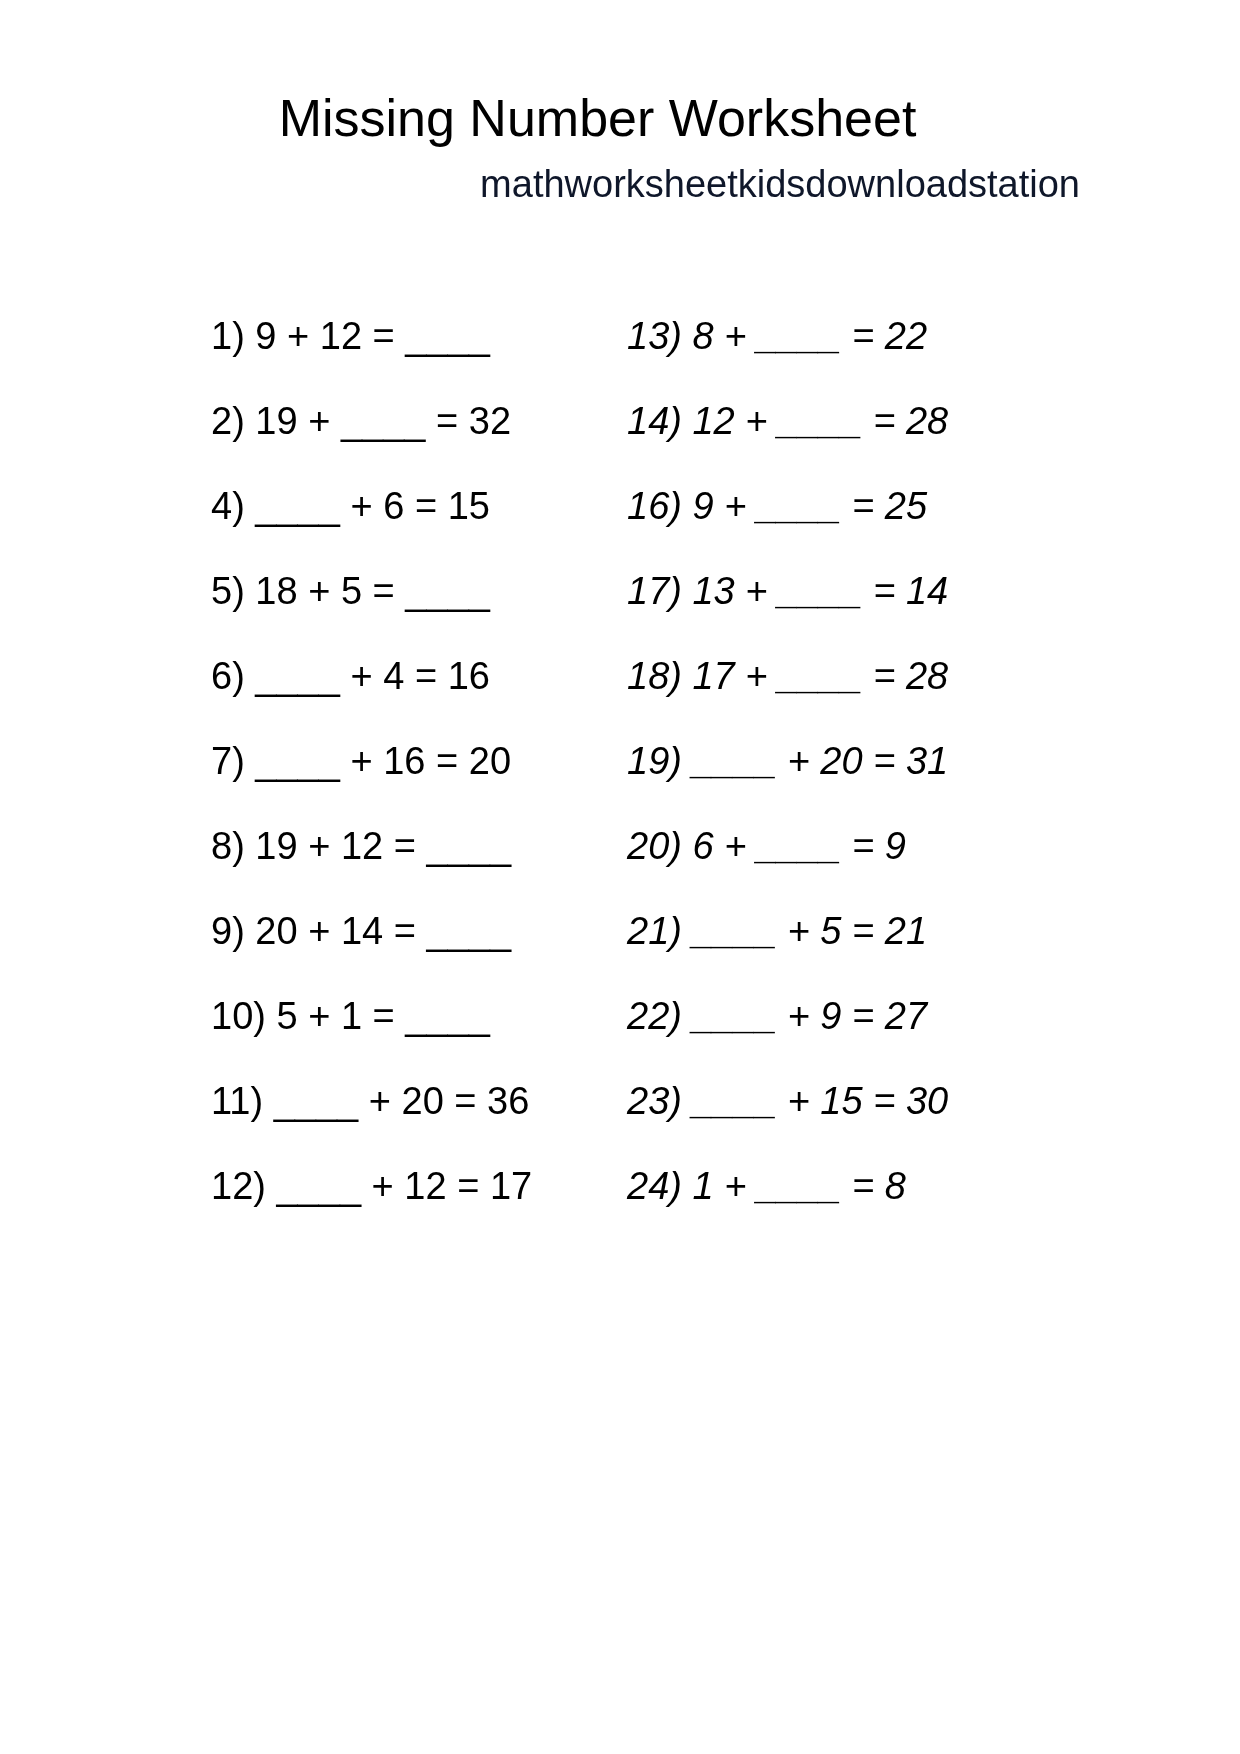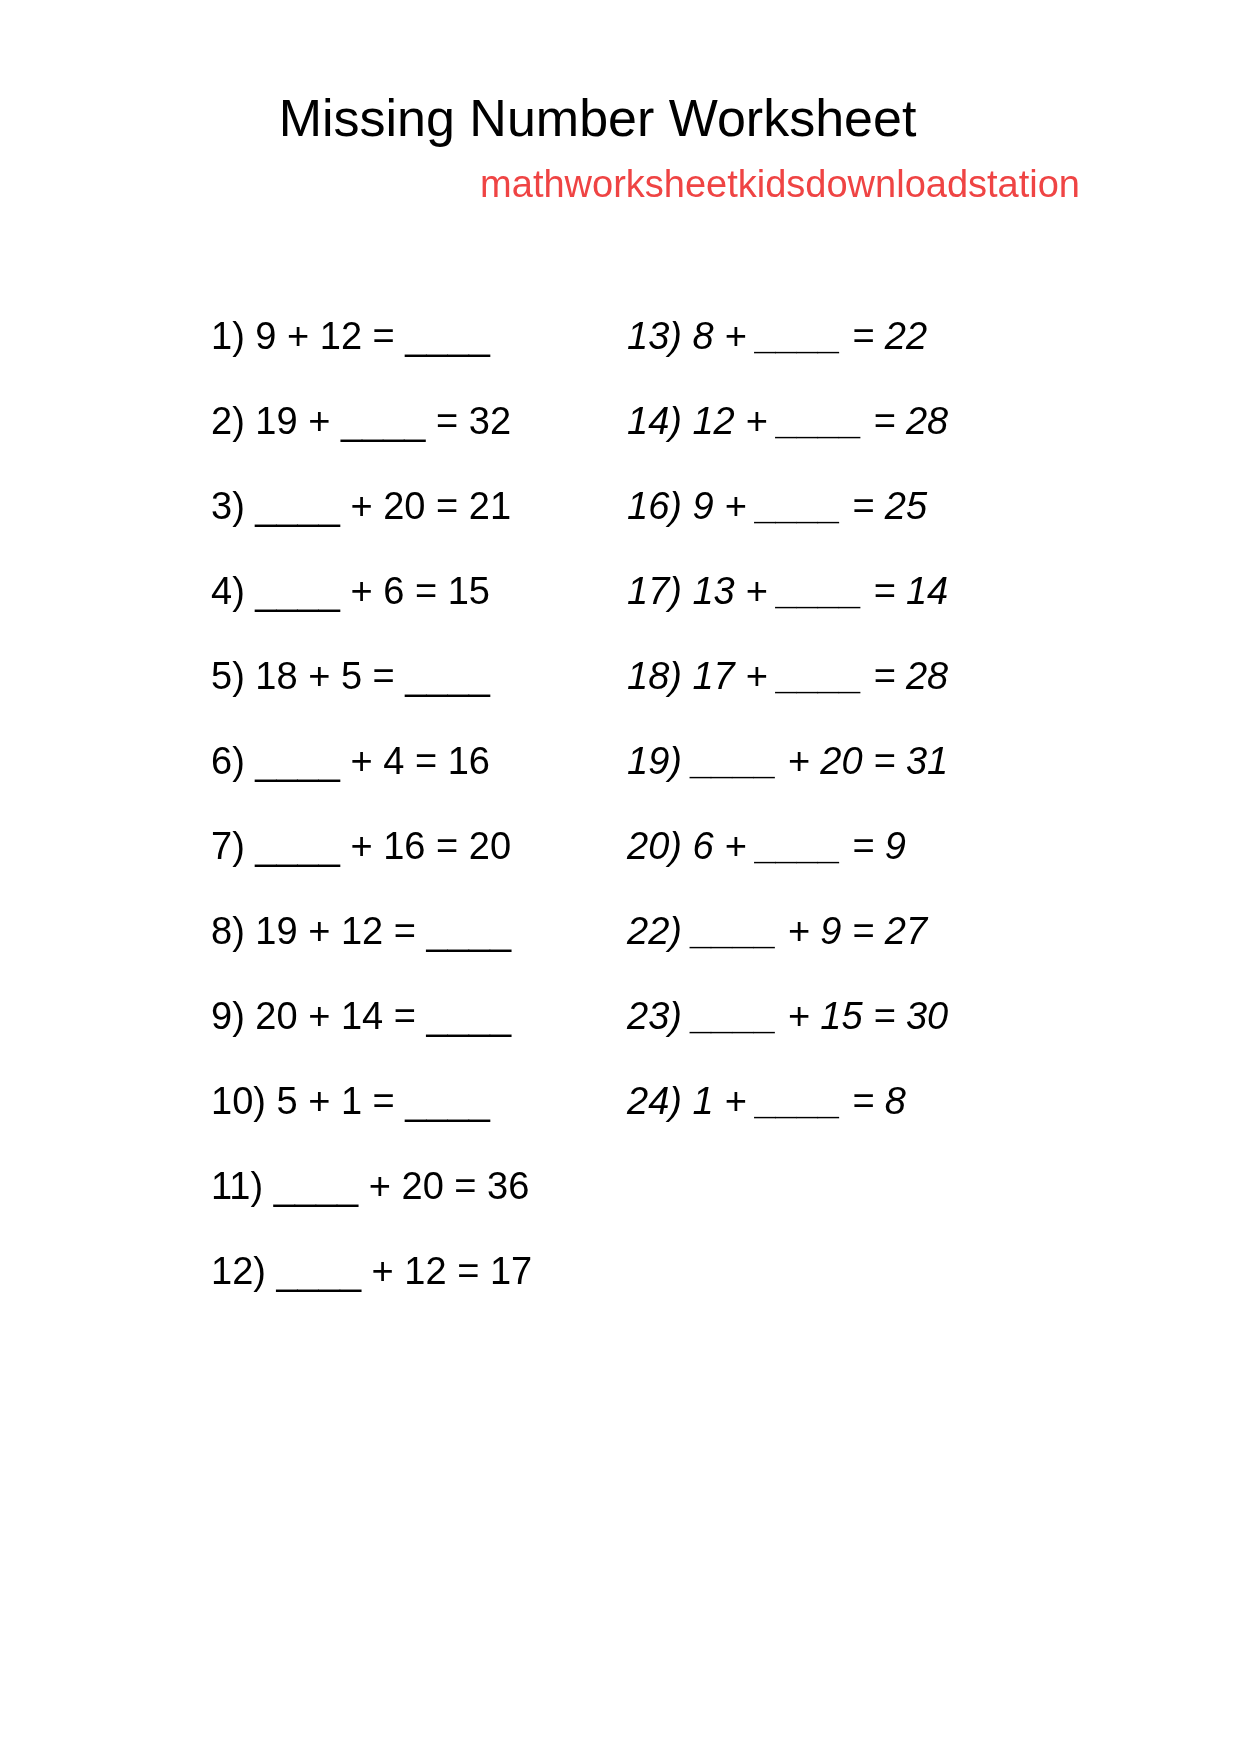--- a/index.html
+++ b/index.html
@@ -1,51 +1,51 @@
 <!DOCTYPE html>
 <html><head>
 <meta charset="utf-8">
 <style>
   html, body { margin:0; padding:0; background:#fff; }
   body { width:1240px; height:1754px; position:relative; overflow:hidden;
          font-family:"Liberation Sans", sans-serif; color:#000; }
   .title { position:absolute; left:0; width:1195px; top:88px; text-align:center;
            font-size:52px; line-height:60px; }
   .subtitle { position:absolute; right:160px; top:162px; font-size:38px; line-height:44px;
-              color:#ef4444; }
+              color:#0f172a; }
   .col { position:absolute; top:310px; }
   .col.left { left:180px;margin-left:31px; }
   .col.right { left:627px;font-style:italic; }
   .prob { height:85px; font-size:38px; line-height:52px; white-space:pre; }
 </style>
 </head>
 <body>
 
 <div class="title">Missing Number Worksheet</div>
 <div class="subtitle">mathworksheetkidsdownloadstation</div>
 
 <div class="col left">
   <div class="prob">1) 9 + 12 = ____</div>
   <div class="prob">2) 19 + ____ = 32</div>
-  <div class="prob">3) ____ + 20 = 21</div>
   <div class="prob">4) ____ + 6 = 15</div>
   <div class="prob">5) 18 + 5 = ____</div>
   <div class="prob">6) ____ + 4 = 16</div>
   <div class="prob">7) ____ + 16 = 20</div>
   <div class="prob">8) 19 + 12 = ____</div>
   <div class="prob">9) 20 + 14 = ____</div>
   <div class="prob">10) 5 + 1 = ____</div>
   <div class="prob">11) ____ + 20 = 36</div>
   <div class="prob">12) ____ + 12 = 17</div>
 </div>
 
 <div class="col right">
   <div class="prob">13) 8 + ____ = 22</div>
   <div class="prob">14) 12 + ____ = 28</div>
   <div class="prob">16) 9 + ____ = 25</div>
   <div class="prob">17) 13 + ____ = 14</div>
   <div class="prob">18) 17 + ____ = 28</div>
   <div class="prob">19) ____ + 20 = 31</div>
   <div class="prob">20) 6 + ____ = 9</div>
+  <div class="prob">21) ____ + 5 = 21</div>
   <div class="prob">22) ____ + 9 = 27</div>
   <div class="prob">23) ____ + 15 = 30</div>
   <div class="prob">24) 1 + ____ = 8</div>
 </div>
 
 </body></html>

